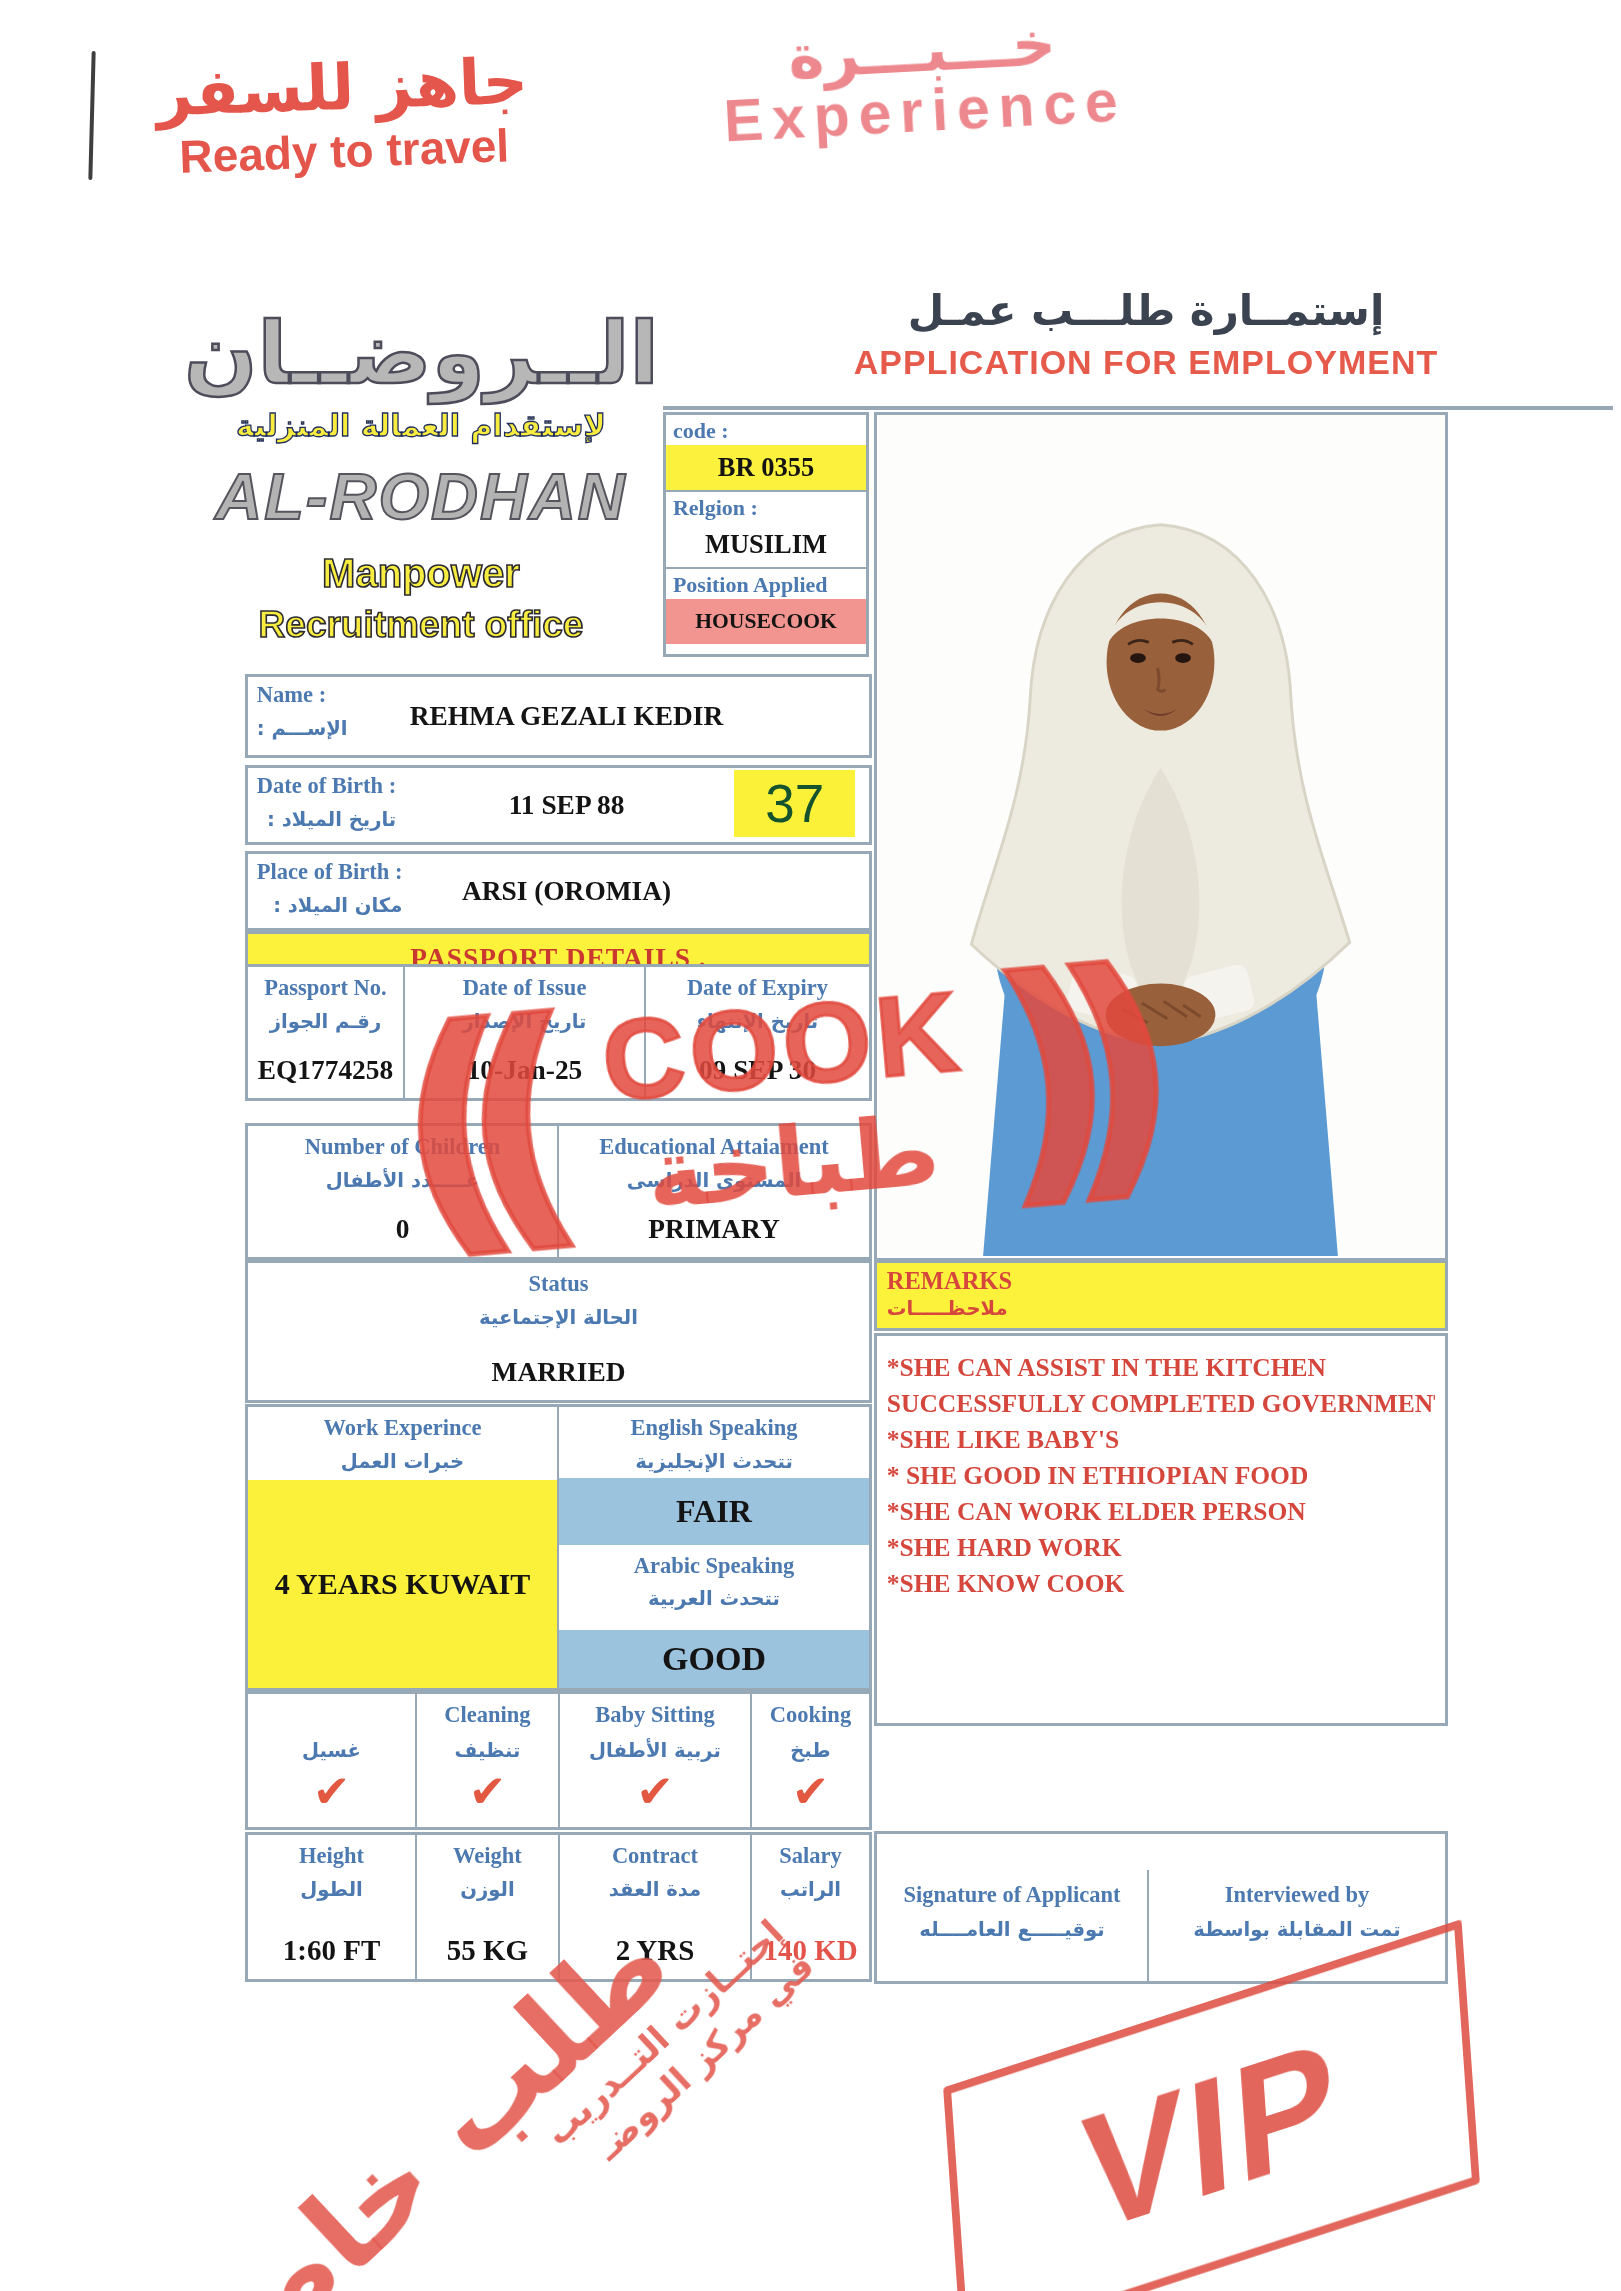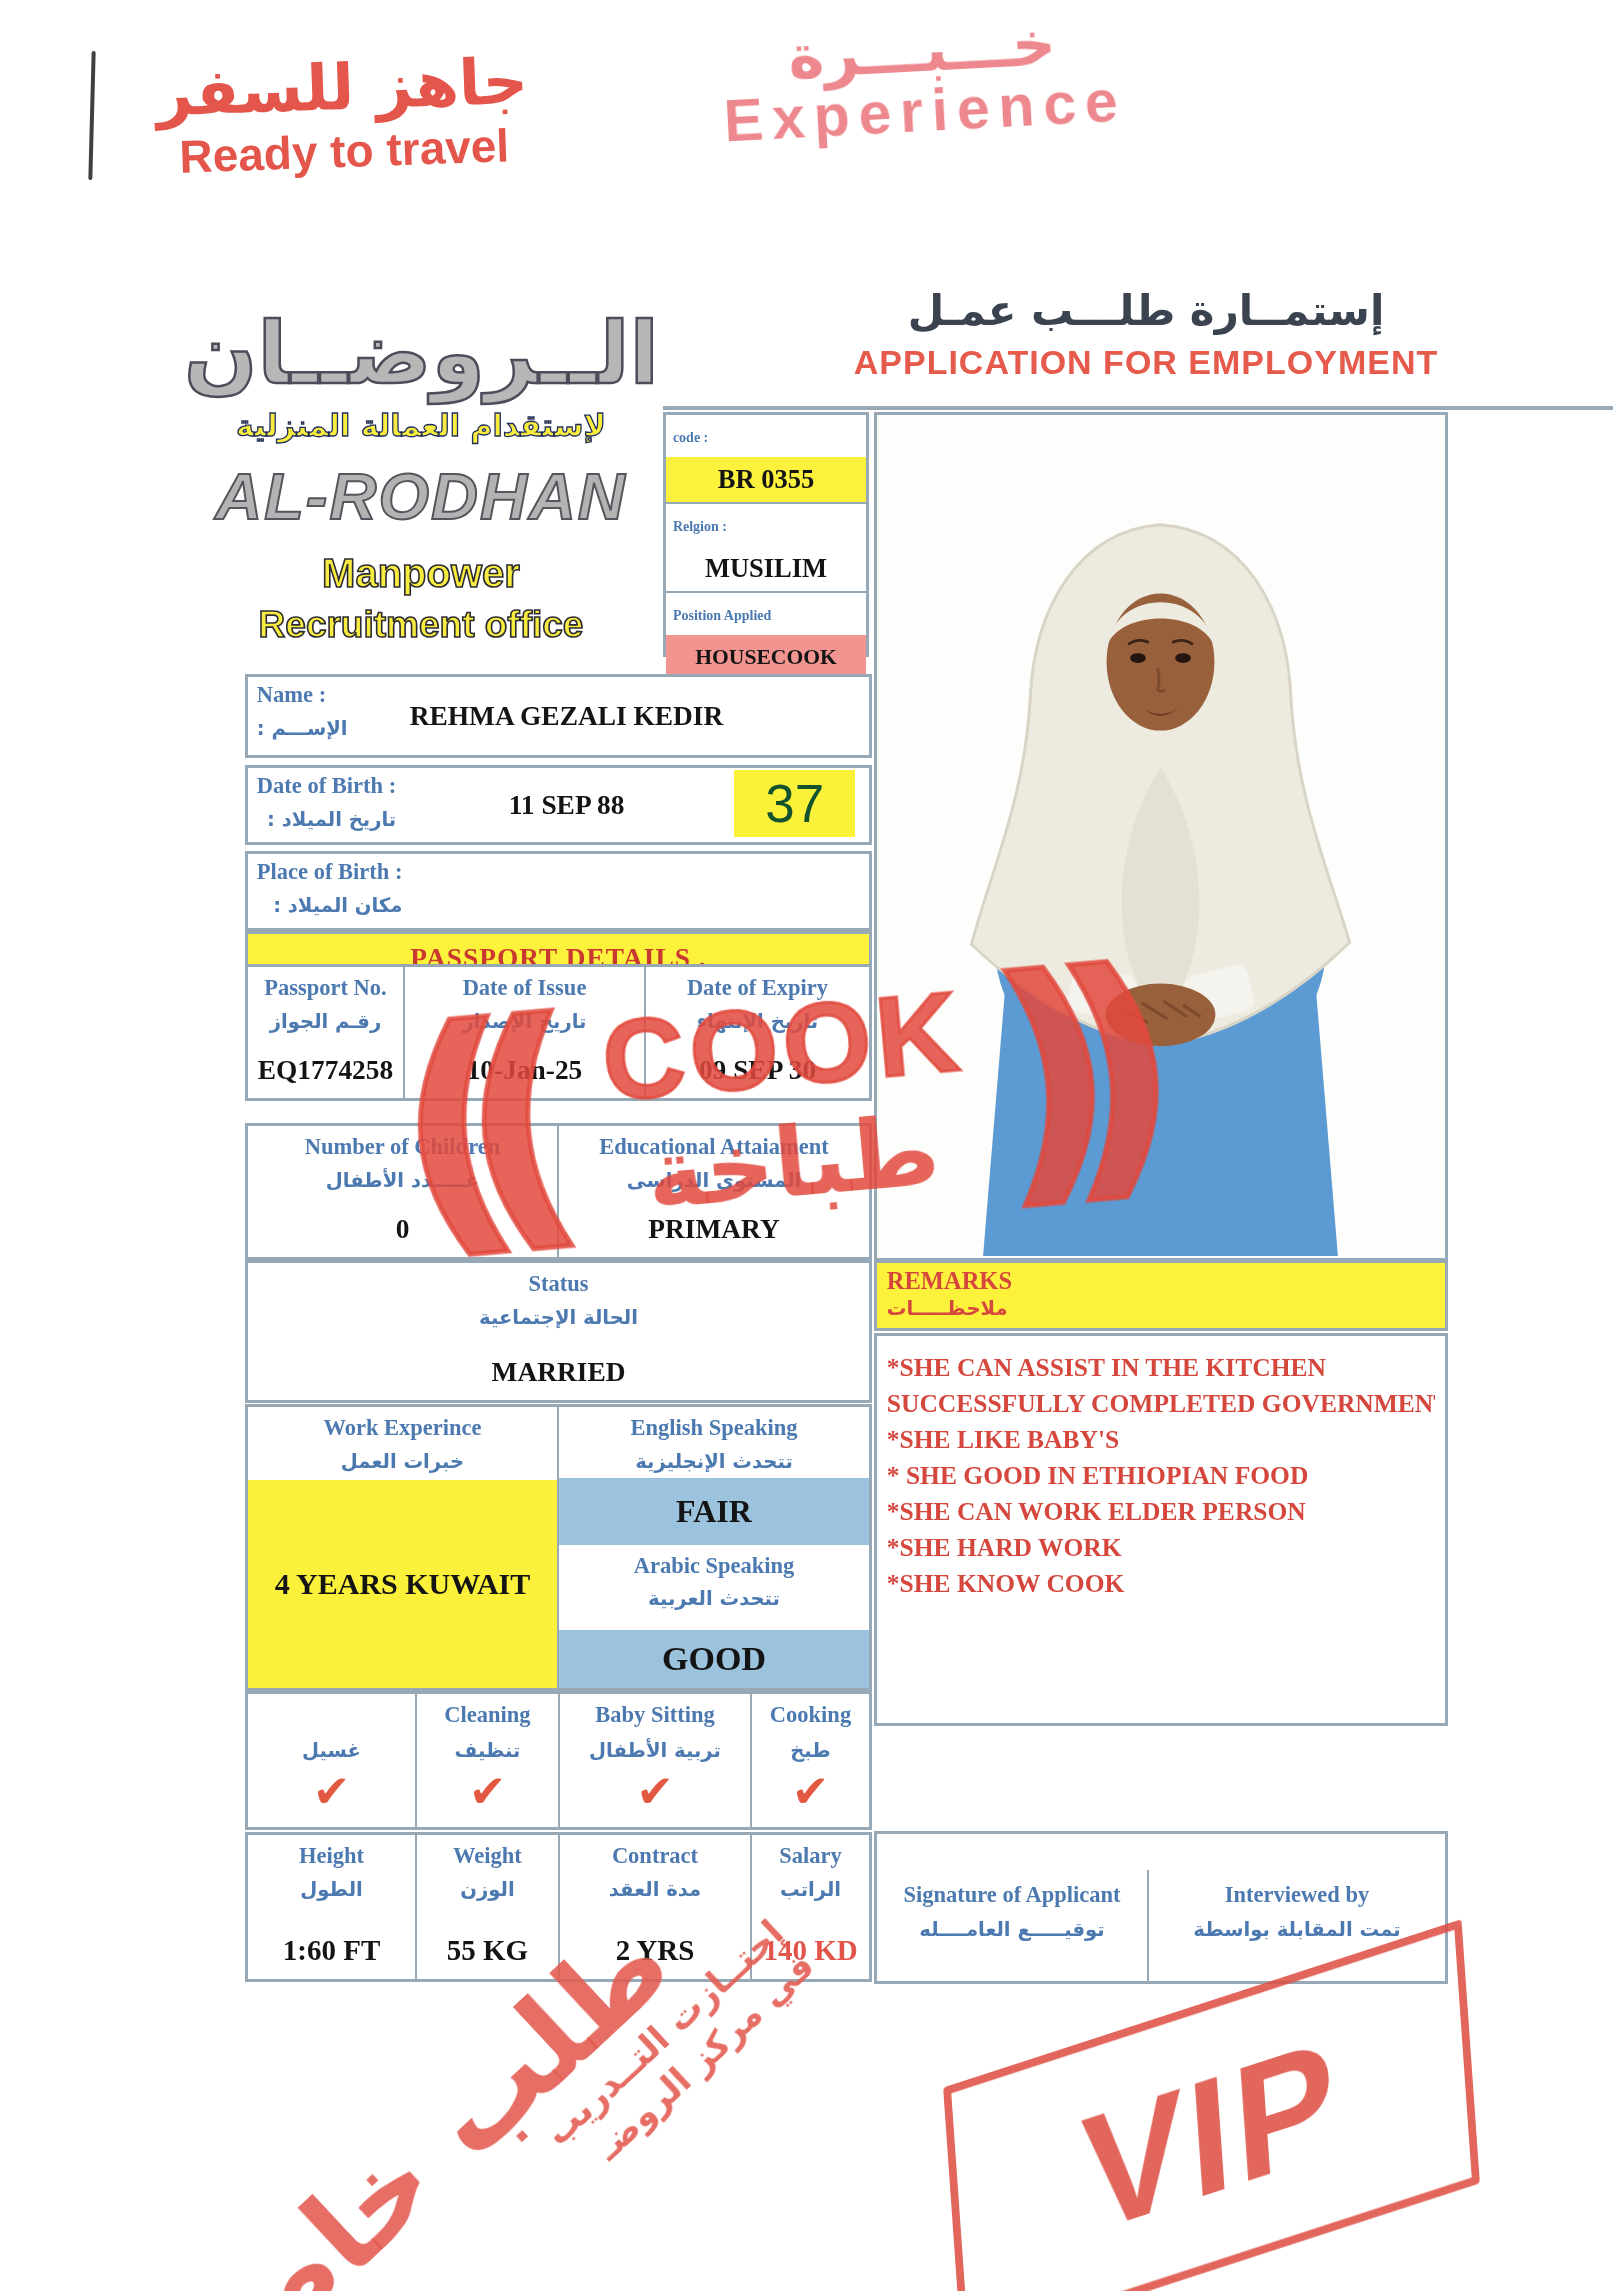--- a/index.html
+++ b/index.html
@@ -36,21 +36,21 @@
   
   .fbox{position:absolute;border:3.9px solid #97a9b6;background:#fff;box-sizing:border-box;}
   .lab-en{font:700 22.5px "Liberation Serif",serif;color:#4b79b0;}
   .lab-ar{font:700 19.6px "DejaVu Sans",sans-serif;color:#4b79b0;direction:rtl;}
   .val{font:700 27.4px "Liberation Serif",serif;color:#141414;}
 
   
   .code-box{left:663px;top:412px;width:206px;height:245px;}
   .cb-sec{height:75px;border-bottom:2.9px solid #97a9b6;position:relative;}
   .cb-sec:last-child{border-bottom:none;}
-  .cb-lab{padding:2.9px 6.9px 0 6.9px;font-size:14px;margin-top:12px;}
+  .cb-lab{padding:2.9px 6.9px 0 6.9px;font-size:22px;}
   .cb-val{position:absolute;left:0;right:0;bottom:0;height:45px;display:flex;align-items:center;justify-content:center;}
   .cb-val.yellow{background:#fcf23e;}
   .cb-val.pink{background:#f29490;}
   .cb-val .val{font-size:26.5px;}
   .cb-val.pink .val{font-size:21.6px;}
 
   
   .photo-box{left:874px;top:412px;width:574px;height:849px;}
 
   
@@ -232,20 +232,21 @@
     </div>
     <div class="fvalue val">11 SEP 88</div>
     <div class="age-box">37</div>
   </div>
 
   <div class="fbox lrow" style="top:851px;height:80px;">
     <div class="flabel">
       <div class="lab-en">Place of Birth :</div>
       <div class="lab-ar">مكان الميلاد :</div>
     </div>
+    <div class="fvalue val">ARSI (OROMIA)</div>
   </div>
 
   <div class="fbox pp-header">
     <span class="val">PASSPORT DETAILS .</span>
   </div>
 
   <div class="fbox pp-row cells">
     <div class="cell" style="width:157px;">
       <div class="lab-en">Passport No.</div>
       <div class="lab-ar">رقـم الجواز</div>

